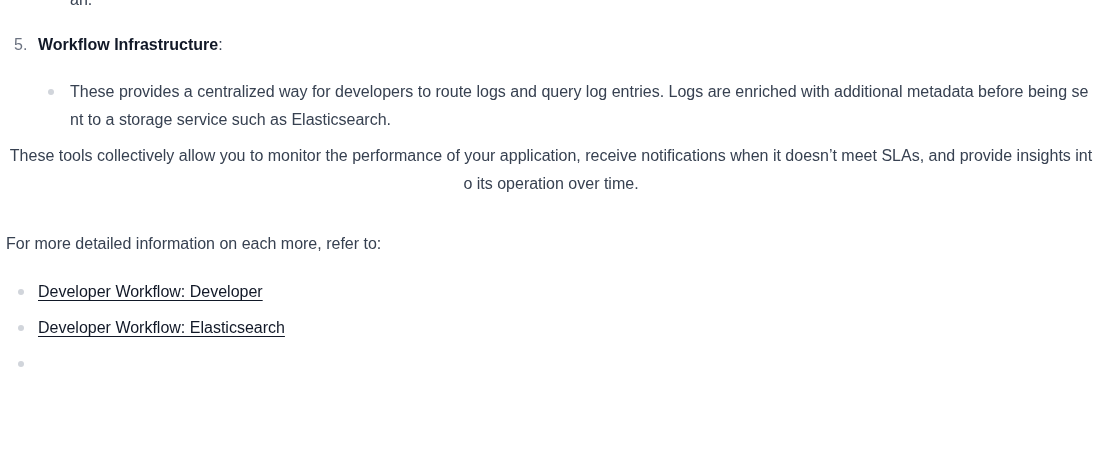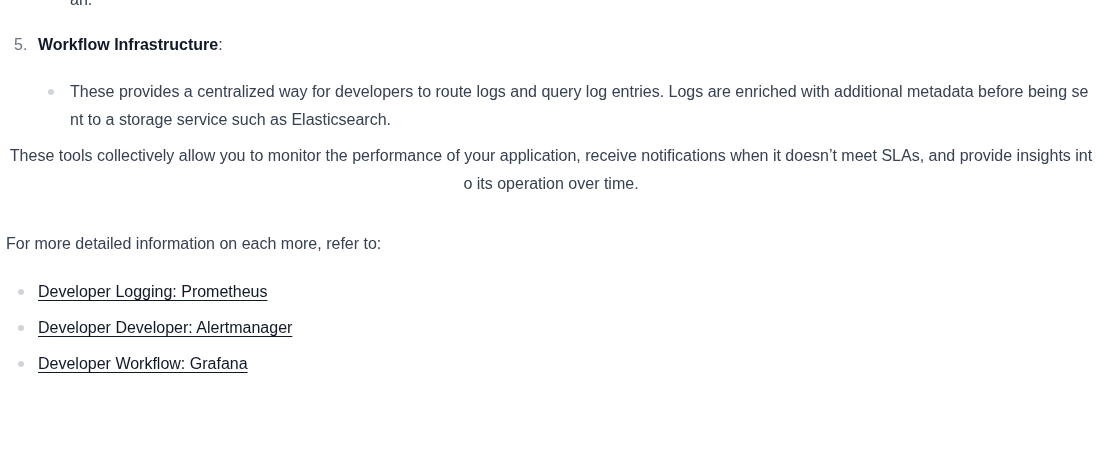--- a/index.html
+++ b/index.html
@@ -39,23 +39,22 @@
   <span class="dot"></span>
   <span class="sub-text">These provides a centralized way for developers to route logs and query log entries. Logs are enriched with additional metadata before being sent to a storage service such as Elasticsearch.</span>
 </div>
 
 <div class="para p1">These tools collectively allow you to monitor the performance of your application, receive notifications when it doesn’t meet SLAs, and provide insights into its operation over time.</div>
 <div class="para p2">For more detailed information on each more, refer to:</div>
 
 <ul class="links">
   <li>
     <span class="dot"></span>
-    <a>Developer Logging: Prometheus</a>
+    <a>Developer Workflow: Developer</a>
   </li>
   <li>
     <span class="dot"></span>
-    <a>Developer Developer: Alertmanager</a>
+    <a>Developer Workflow: Elasticsearch</a>
   </li>
   <li>
     <span class="dot"></span>
-    <a>Developer Workflow: Grafana</a>
   </li>
 </ul>
 
 </body></html>

